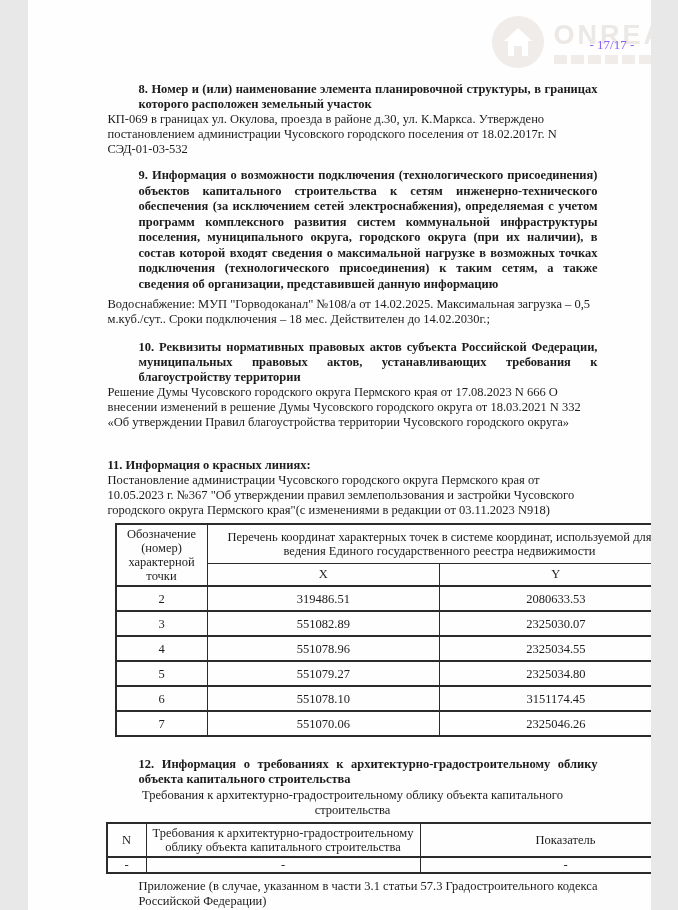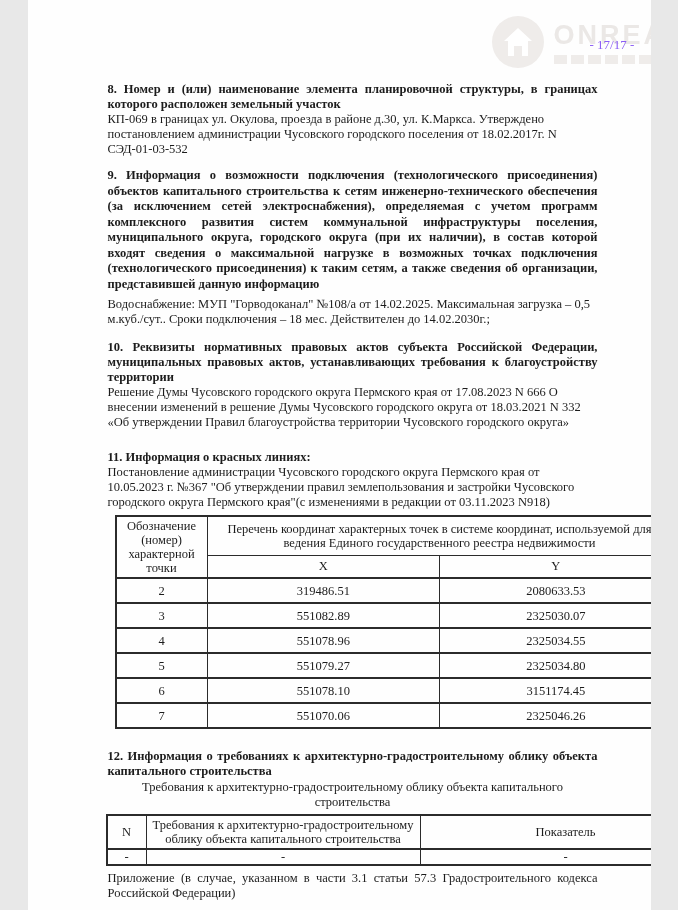--- a/index.html
+++ b/index.html
@@ -32,25 +32,25 @@
     filter:blur(0.5px);
   }
   .page-number {
     position:absolute; top:37px; left:562px;
     font-size:13px; color:#8b5cf6; z-index:2;
   }
   
   .content { position:relative; padding:82px 53px 0 80px; font-size:12.5px; line-height:15px; }
   p { margin:0; }
   .bold { font-weight:bold; }
-  .just { text-align:justify; }
+  .just { text-align:justify;margin-left:31px; }
   .s9-heading { margin-top:11px; line-height:15.5px; }
   .s9-body { margin-top:5px; }
   .s10-heading { margin-top:13px; }
-  .s11-heading { margin-top:20px; }
+  .s11-heading { margin-top:28px; }
   .centered { text-align:center; }
   
   table { border-collapse:collapse; font-size:12.5px; table-layout:fixed; }
   td { border:1px solid #2b2b2b; padding:2px 4px; text-align:center; vertical-align:middle; line-height:14px; }
   .t1 { width:559px; margin:5px 0 0 7px; border:2px solid #2b2b2b; }
   .t1 .c-n  { width:82px; }
   .t1 .c-x  { width:247px; }
   .t1 .c-y  { width:230px; }
   .t1 tr.data td { border-top-width:2px; height:19px; }
   .t1 td.coords-header { border-bottom-width:1px; }

